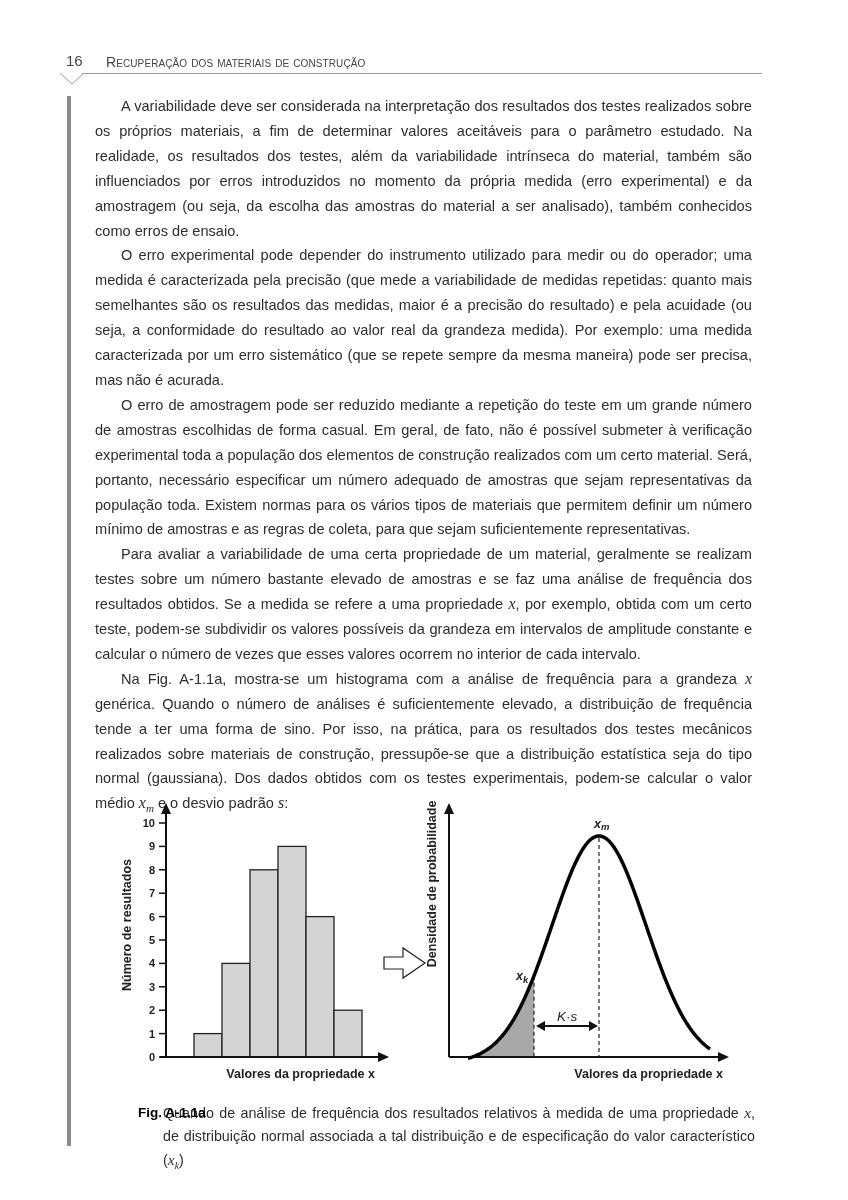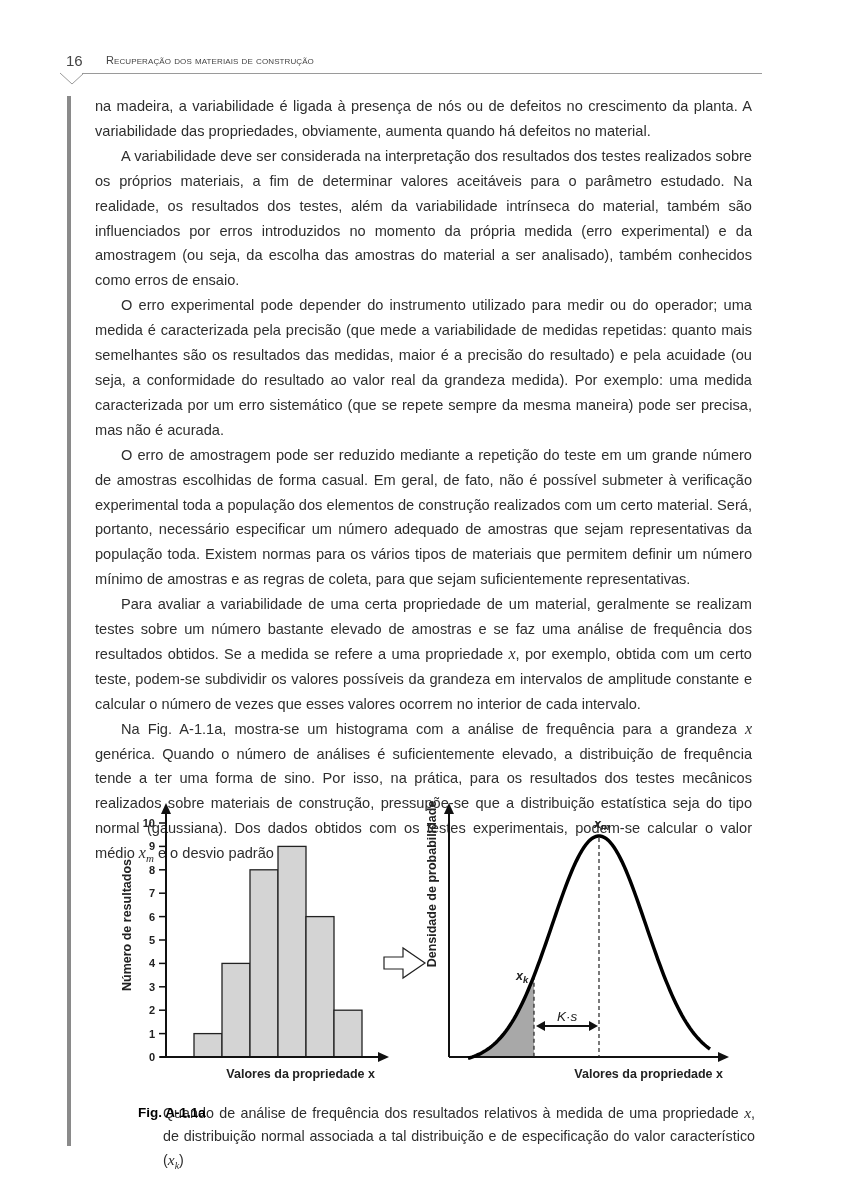--- a/index.html
+++ b/index.html
@@ -1,20 +1,20 @@
 <!DOCTYPE html>
 <html><head>
 <meta charset="utf-8">
 <style>
   html, body { margin:0; padding:0; background:#ffffff; }
   body { width:848px; height:1200px; position:relative; overflow:hidden;
          font-family:"Liberation Sans", sans-serif; color:#2a2a2a; }
   .header { position:absolute; left:0; top:50px; width:780px; height:30px; }
   .page-num { position:absolute; left:66px; top:2px; font-size:15px; color:#444; }
-  .run-title { position:absolute; left:106px; top:4px; font-size:11px; color:#444; letter-spacing:0.1px; font-variant:small-caps; }
+  .run-title { position:absolute; left:106px; top:4px; font-size:14px; color:#444; letter-spacing:0.1px; font-variant:small-caps; }
   .header-rule { position:absolute; left:82px; top:23px; width:680px; height:1px; background:#9a9a9a; }
   .header-v { position:absolute; left:0; top:0; }
   .side-bar { position:absolute; left:67px; top:96px; width:4px; height:1050px; background:#8a8a8a; }
   .body-text { position:absolute; left:95px; top:94px; width:657px; font-size:14.6px; line-height:24.9px; text-align:justify; color:#2e2e2e; }
   .body-text p { margin:0; }
   .body-text p.indent { text-indent:26px; }
   .body-text .i { }
   .body-text .mx { font-family:"Liberation Serif", serif; font-style:italic; font-size:16px; }
   .fig { position:absolute; left:0; top:795px; width:848px; height:300px; }
   .fig svg { position:absolute; left:0; top:0; }
@@ -32,21 +32,20 @@
   <span class="run-title">Recuperação dos materiais de construção</span>
   <div class="header-rule"></div>
   <svg class="header-v" width="120" height="50">
     <polyline points="60,23 72,34 84,23" fill="none" stroke="#9a9a9a" stroke-width="1"></polyline>
   </svg>
 </div>
 
 <div class="side-bar"></div>
 
 <div class="body-text">
-  <p>na madeira, a variabilidade é ligada à presença de nós ou de defeitos no crescimento da planta. A variabilidade das propriedades, obviamente, aumenta quando há defeitos no material.</p>
   <p class="indent">A variabilidade deve ser considerada na interpretação dos resultados dos testes realizados sobre os próprios materiais, a fim de determinar valores aceitáveis para o parâmetro estudado. Na realidade, os resultados dos testes, além da variabilidade intrínseca do material, também são influenciados por erros introduzidos no momento da própria medida (erro experimental) e da amostragem (ou seja, da escolha das amostras do material a ser analisado), também conhecidos como erros de ensaio.</p>
   <p class="indent"><span>O erro experimental pode depender do instrumento utilizado para medir ou do operador; uma medida é caracterizada pela </span><span class="i">precisão</span><span> (que mede a variabilidade de medidas repetidas: quanto mais semelhantes são os resultados das medidas, maior é a precisão do resultado) e pela </span><span class="i">acuidade</span><span> (ou seja, a conformidade do resultado ao valor real da grandeza medida). Por exemplo: uma medida caracterizada por um erro sistemático (que se repete sempre da mesma maneira) pode ser precisa, mas não é acurada.</span></p>
   <p class="indent">O erro de amostragem pode ser reduzido mediante a repetição do teste em um grande número de amostras escolhidas de forma casual. Em geral, de fato, não é possível submeter à verificação experimental toda a população dos elementos de construção realizados com um certo material. Será, portanto, necessário especificar um número adequado de amostras que sejam representativas da população toda. Existem normas para os vários tipos de materiais que permitem definir um número mínimo de amostras e as regras de coleta, para que sejam suficientemente representativas.</p>
   <p class="indent"><span>Para avaliar a variabilidade de uma certa propriedade de um material, geralmente se realizam testes sobre um número bastante elevado de amostras e se faz uma análise de frequência dos resultados obtidos. Se a medida se refere a uma propriedade </span><span class="mx">x</span><span>, por exemplo, obtida com um certo teste, podem-se subdividir os valores possíveis da grandeza em intervalos de amplitude constante e calcular o número de vezes que esses valores ocorrem no interior de cada intervalo.</span></p>
   <p class="indent"><span>Na Fig. A-1.1a, mostra-se um histograma com a análise de frequência para a grandeza </span><span class="mx">x</span><span> genérica. Quando o número de análises é suficientemente elevado, a distribuição de frequência tende a ter uma forma de sino. Por isso, na prática, para os resultados dos testes mecânicos realizados sobre materiais de construção, pressupõe-se que a distribuição estatística seja do tipo normal (gaussiana). Dos dados obtidos com os testes experimentais, podem-se calcular o valor médio </span><span class="mx"><span>x</span><sub style="font-size:11px;">m</sub></span><span> e o desvio padrão </span><span class="mx">s</span><span>:</span></p>
 </div>
 
 <div class="fig">
   <svg width="848" height="300" viewBox="0 795 848 300">
 

